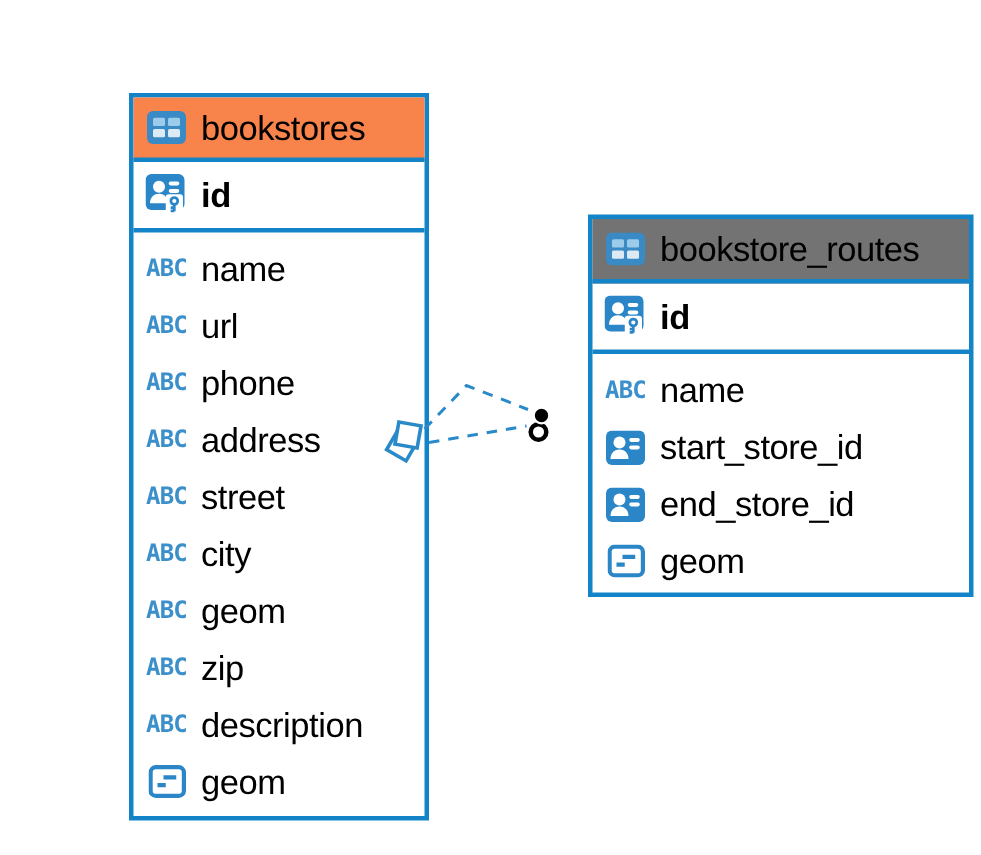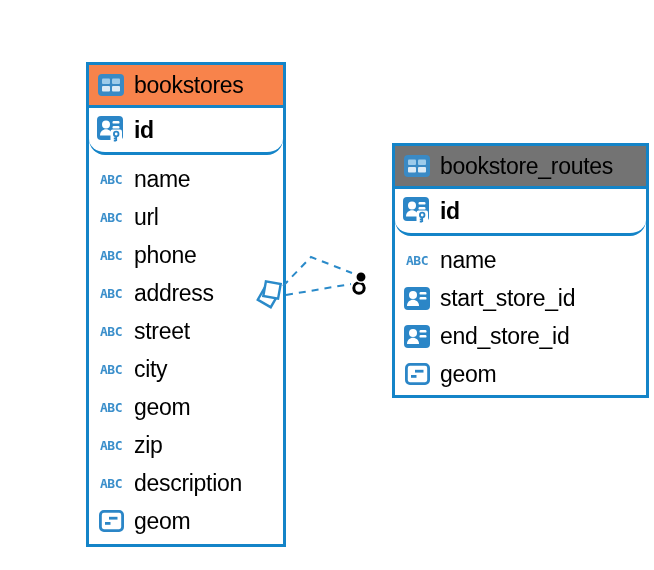--- a/index.html
+++ b/index.html
@@ -23,21 +23,20 @@
     padding:0 7px;
     border-bottom:3px solid #1484c8;
   }
   .t-title { font-size:23px; color:#000; letter-spacing:-0.3px; white-space:nowrap; }
   .t-pk {
     height:47px;
     flex-shrink:0;
     border-bottom:3px solid #1484c8;
     display:flex;
     align-items:center;
-    border-radius:16px;
   }
   .t-pk .col-row { height:100%; }
   .t-pk .col-label { font-weight:bold; }
   .t-cols { padding-top:5px; flex:1; overflow:hidden; }
   .col-row {
     height:38px;
     display:flex;
     align-items:center;
     gap:8px;
     padding:0 7px;
@@ -46,21 +45,21 @@
     width:30px;
     flex-shrink:0;
     display:flex;
     align-items:center;
     justify-content:center;
   }
   .col-label { font-size:23px; color:#000; letter-spacing:-0.3px; white-space:nowrap; }
   .abc {
     font-family:"DejaVu Sans Mono",monospace;
     font-weight:bold;
-    font-size:13px;
+    font-size:16px;
     color:#3b8fcb;
     letter-spacing:-0.5px;
     line-height:1;
   }
   #rel-overlay {
     position:absolute;
     left:0; top:0;
     z-index:5;
     pointer-events:none;
   }

